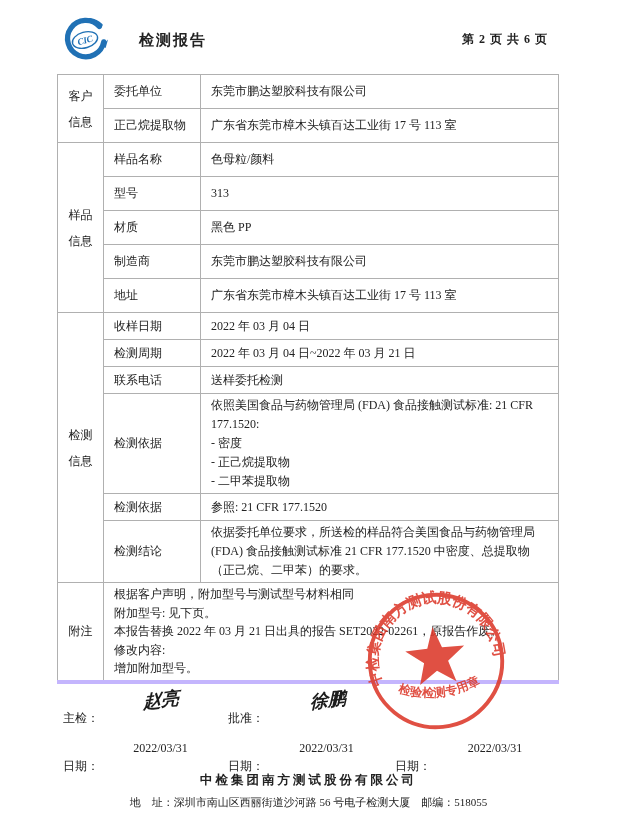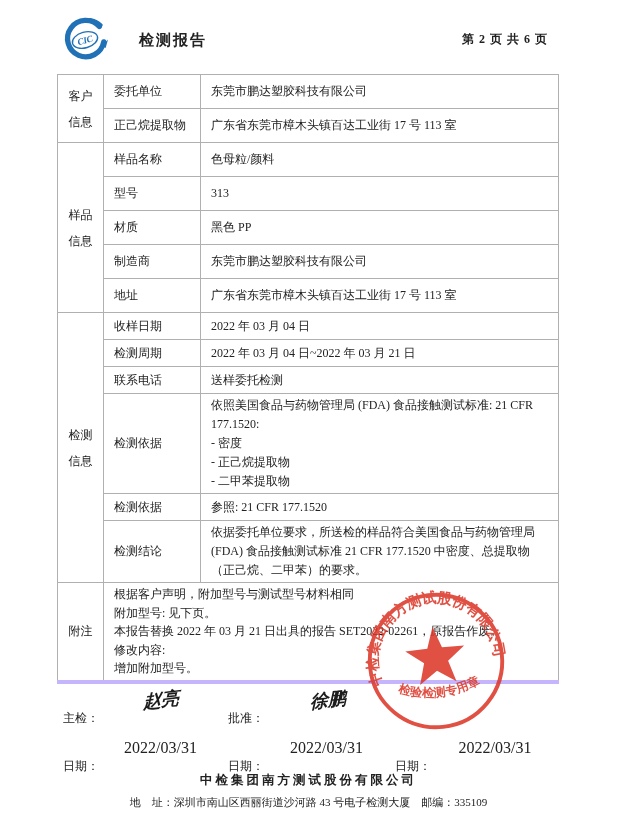--- a/index.html
+++ b/index.html
@@ -36,21 +36,21 @@
   td.notes{line-height:18.5px;padding-top:6px;padding-bottom:6px;}
   
   .sigrow{position:absolute;left:57px;top:676px;width:502px;display:flex;height:48px;}
   .daterow{position:absolute;left:57px;top:736px;width:502px;display:flex;height:24px;}
   .col-a{width:165px;} .col-b{width:167px;} .col-c{width:170px;}
   .sigcol{display:flex;align-items:center;padding-left:6px;box-sizing:border-box;}
   .sig-label{font-size:12px;white-space:nowrap;margin-top:36px;}
   .sig-area{flex:1;display:flex;justify-content:center;align-items:center;}
   .sig-name{font-size:18px;font-weight:bold;font-style:italic;color:#1c1c1c;
             display:inline-block;transform:rotate(-7deg) skewX(-6deg);}
-  .d-value{flex:1;text-align:center;font-size:16px;}
+  .d-value{flex:1;text-align:center;font-size:12px;}
   
   .stamp{position:absolute;left:363px;top:588px;width:146px;height:146px;
          transform:rotate(-6deg);pointer-events:none;}
   
   .footer{position:absolute;left:0;top:772px;width:617px;text-align:center;}
   .f-company{font-size:12.5px;font-weight:bold;letter-spacing:3px;margin-bottom:5px;}
   .f-line{font-size:11px;line-height:16px;color:#222;}
   .f-link{color:#0000cc;text-decoration:underline;cursor:pointer;}
 </style>
 </head>
@@ -196,16 +196,16 @@
         <textPath href="#arcTop" startOffset="2">中检集团南方测试股份有限公司</textPath>
       </text>
       <text font-size="12.5" font-weight="bold" fill="#dc382a">
         <textPath href="#arcBottom" startOffset="2">检验检测专用章</textPath>
       </text>
     </g>
   </svg>
 
   <div class="footer">
     <div class="f-company">中检集团南方测试股份有限公司</div>
-    <div class="f-line">地　址：深圳市南山区西丽街道沙河路 43 号电子检测大厦　邮编：335109</div>
+    <div class="f-line">地　址：深圳市南山区西丽街道沙河路 56 号电子检测大厦　邮编：518055</div>
   </div>
 
 </div>
 
 </body></html>

